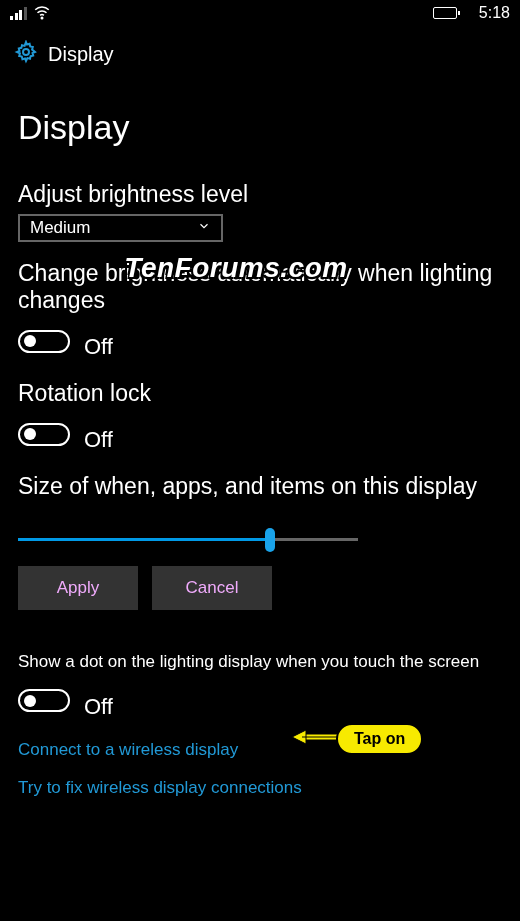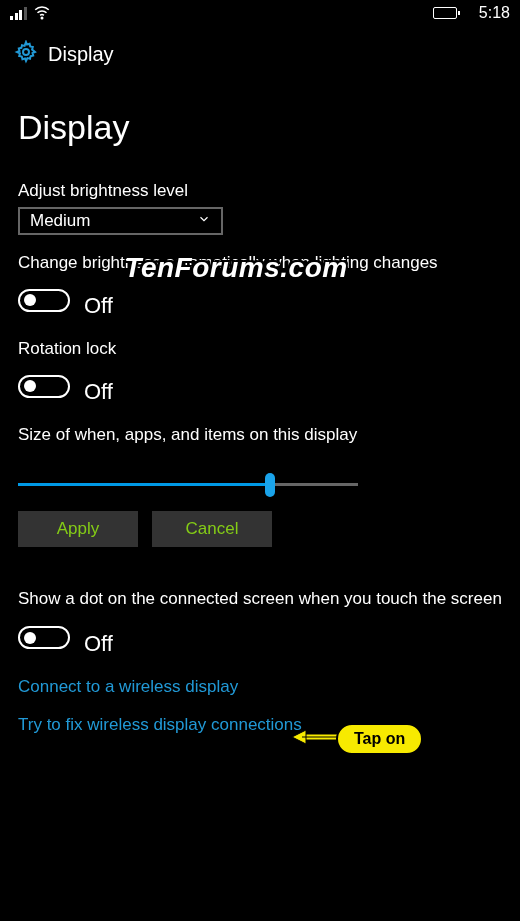--- a/index.html
+++ b/index.html
@@ -38,21 +38,21 @@
   .app-header {
     display: flex; align-items: center; gap: 10px;
     padding: 14px 14px 18px 14px;
   }
   .gear svg { width: 24px; height: 24px; }
   .app-header-title { font-size: 20px; font-weight: 400; }
 
   .content { padding: 0 18px; }
   .page-title { font-size: 34px; font-weight: 300; margin-top: 22px; margin-bottom: 34px; }
 
-  .setting-label { font-size: 17px; font-weight: 400; margin-bottom: 6px; color:#fff; }
+  .setting-label { font-size: 23px; font-weight: 400; margin-bottom: 6px; color:#fff; }
 
   .dropdown {
     width: 205px; height: 28px;
     border: 2px solid #666;
     background: transparent;
     display: flex; align-items: center; justify-content: space-between;
     padding: 0 10px; font-size: 17px; margin-bottom: 18px;
     cursor: pointer;
   }
   .chev svg { width: 14px; height: 14px; }
@@ -81,21 +81,21 @@
   .slider-wrap { margin-top: 28px; margin-bottom: 14px; position: relative; height: 24px; width: 340px; }
   .slider-track { position: absolute; top: 10px; height: 3px; background: #666; left: 0; right: 0; }
   .slider-fill { position: absolute; top: 10px; height: 3px; background: #0099e6; left: 0; width: 74%; }
   .slider-thumb {
     position: absolute; top: 0; left: calc(74% - 5px);
     width: 10px; height: 24px; background: #1aa3ea; border-radius: 5px; cursor: pointer;
   }
 
   .btn-row { display: flex; gap: 14px; margin-bottom: 40px; }
   .btn {
-    width: 120px; height: 36px; background: #333; color: #84cc16;
+    width: 120px; height: 44px; background: #333; color: #f0abfc;
     display: flex; align-items: center; justify-content: center;
     font-size: 17px; cursor: pointer; border: none;
   }
 
   .long-label { font-size: 17px; line-height: 1.4; margin-bottom: 2px; }
 
   .link { color: #2199d6; font-size: 17px; text-decoration: none; display: inline-block; cursor: pointer; }
   .link-block { margin-top: 18px; }
 
   .callout {
@@ -190,21 +190,21 @@
       <div class="slider-fill"></div>
       <div class="slider-thumb"></div>
     </div>
     <div class="btn-row">
       <div class="btn">Apply</div>
       <div class="btn">Cancel</div>
     </div>
   </div>
 
   <div class="block">
-    <div class="long-label">Show a dot on the connected screen when you touch the screen</div>
+    <div class="long-label">Show a dot on the lighting display when you touch the screen</div>
     <div class="toggle-row">
       <div class="toggle">
           <div class="knob"></div>
         </div>
       <span class="toggle-label">Off</span>
     </div>
   </div>
 
   <div class="link-block">
     <a class="link">Connect to a wireless display</a>

